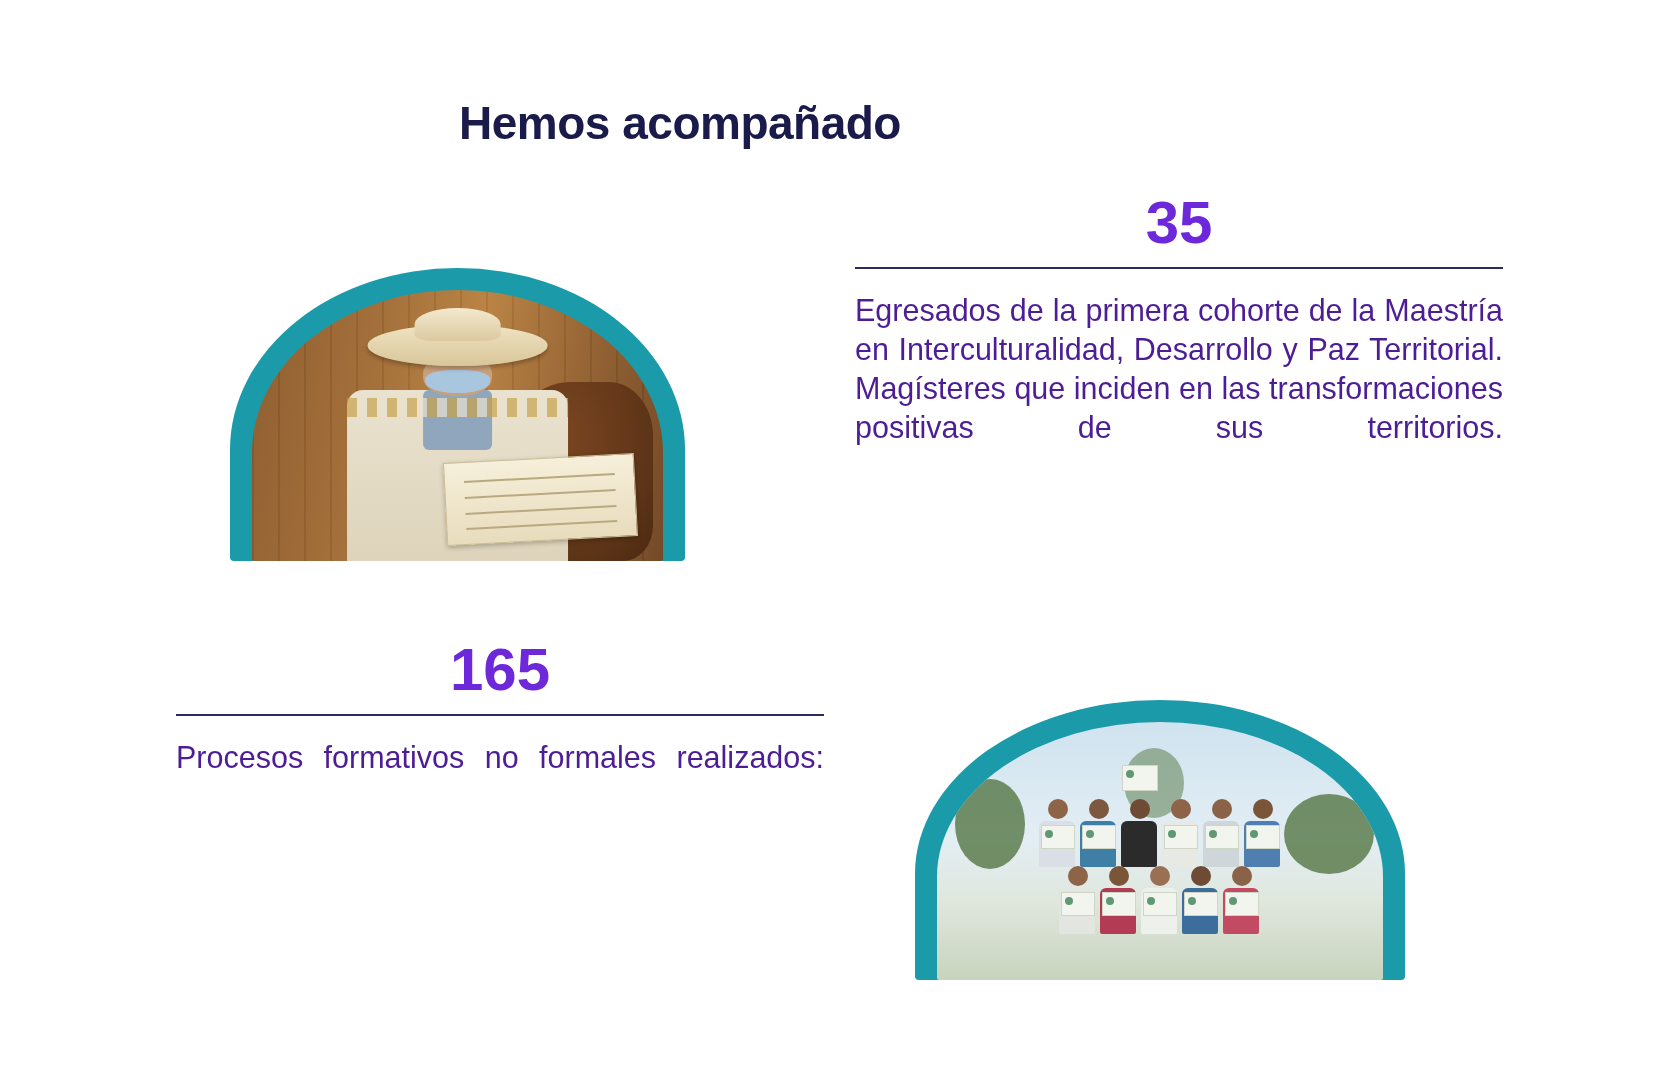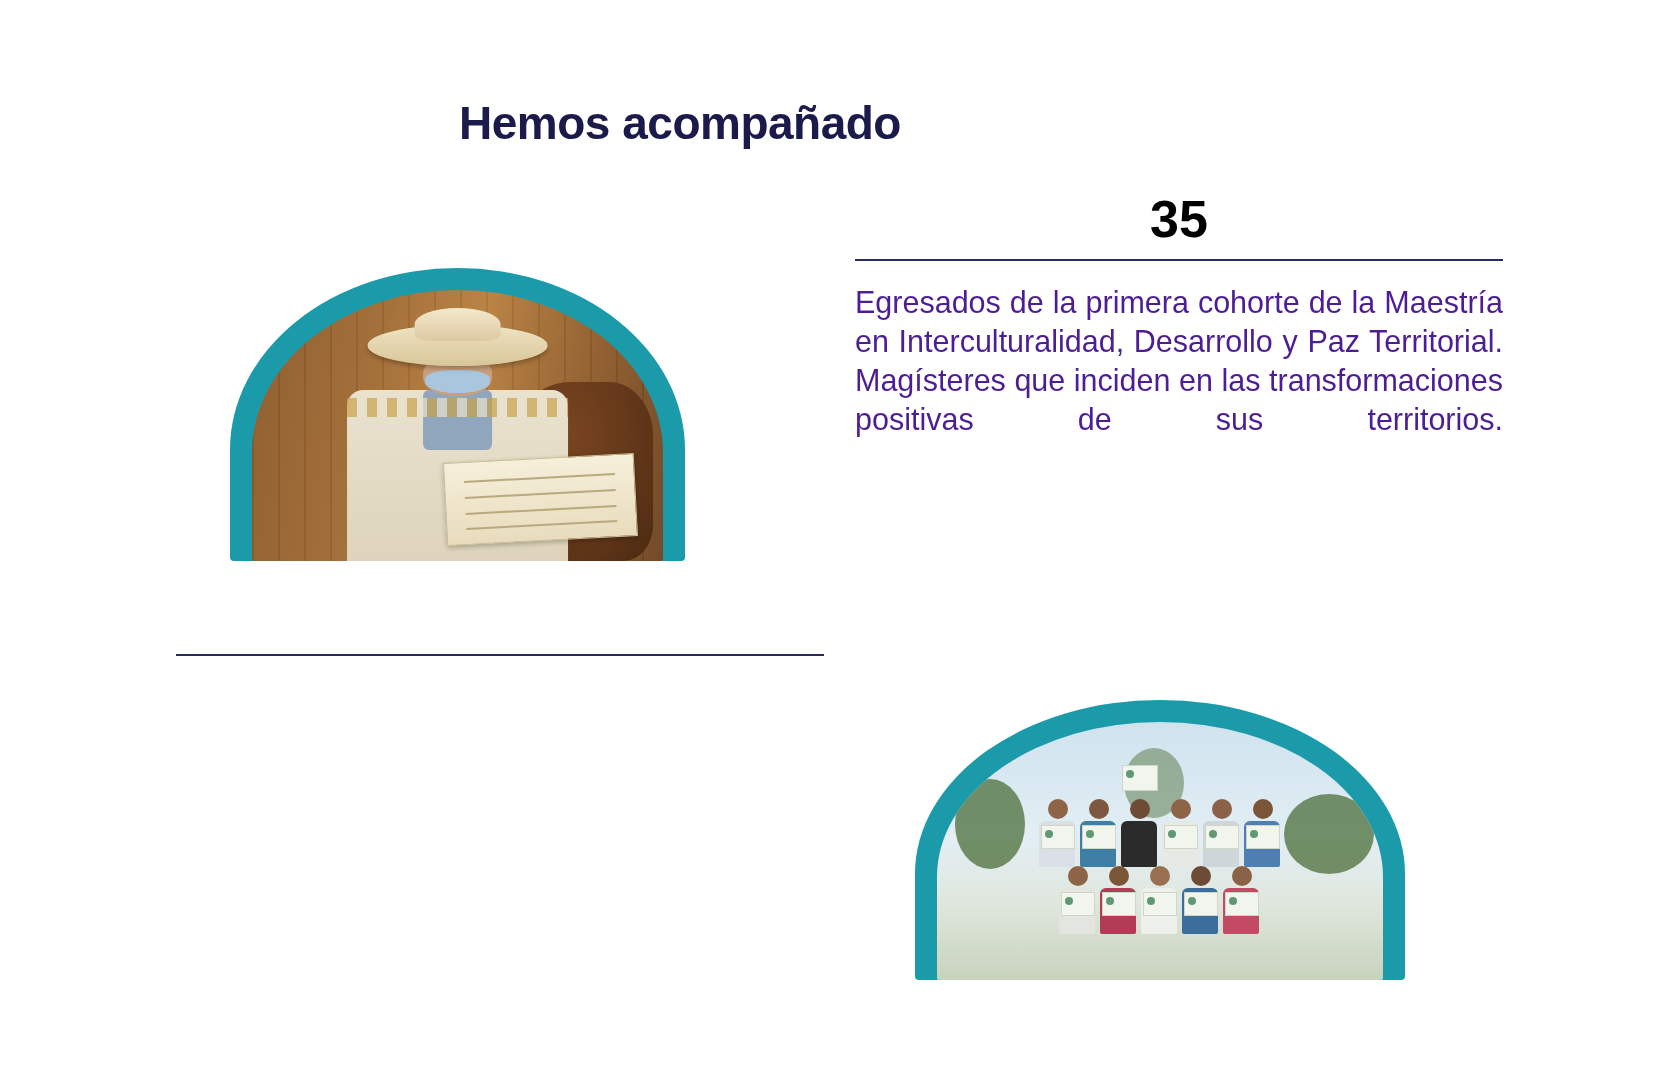--- a/index.html
+++ b/index.html
@@ -24,23 +24,23 @@
     width: 1360px;
     text-align: center;
     font-size: 46px;
     font-weight: bold;
     color: #1b1b4b;
     letter-spacing: -0.5px;
   }
 
   
   .stat-number {
-    font-size: 52px;
+    font-size: 60px;
     font-weight: bold;
-    color: #000000;
+    color: #6d28d9;
     text-align: center;
     line-height: 1;
   }
   .stat-rule {
     height: 2px;
     background: #2b2b5e;
     width: 100%;
     margin-top: 14px;
   }
   .stat-text {
@@ -272,22 +272,24 @@
 <div id="block-35">
   <div class="stat-number">35</div>
   <div class="stat-rule"></div>
   <div class="stat-text">
     <p class="justify-all">Egresados de la primera cohorte de la Maestría en Interculturalidad, Desarrollo y Paz Territorial.</p>
     <p class="bold justify-all">Magísteres que inciden en las transformaciones positivas de sus territorios.</p>
   </div>
 </div>
 
 <div id="block-165">
+  <div class="stat-number">165</div>
   <div class="stat-rule"></div>
   <div class="stat-text">
+    <p class="bold justify-all">Procesos formativos no formales realizados:</p>
   </div>
 </div>
 
 <div class="photo-frame" id="photo-group">
   <div class="photo-inner">
     <div class="ph2-sky"></div>
     <div class="ph2-tree" style="left:4%;top:22%;width:70px;height:90px;"></div>
     <div class="ph2-tree" style="right:2%;top:28%;width:90px;height:80px;"></div>
     <div class="ph2-tree" style="left:42%;top:10%;width:60px;height:70px;opacity:.55;"></div>
 

